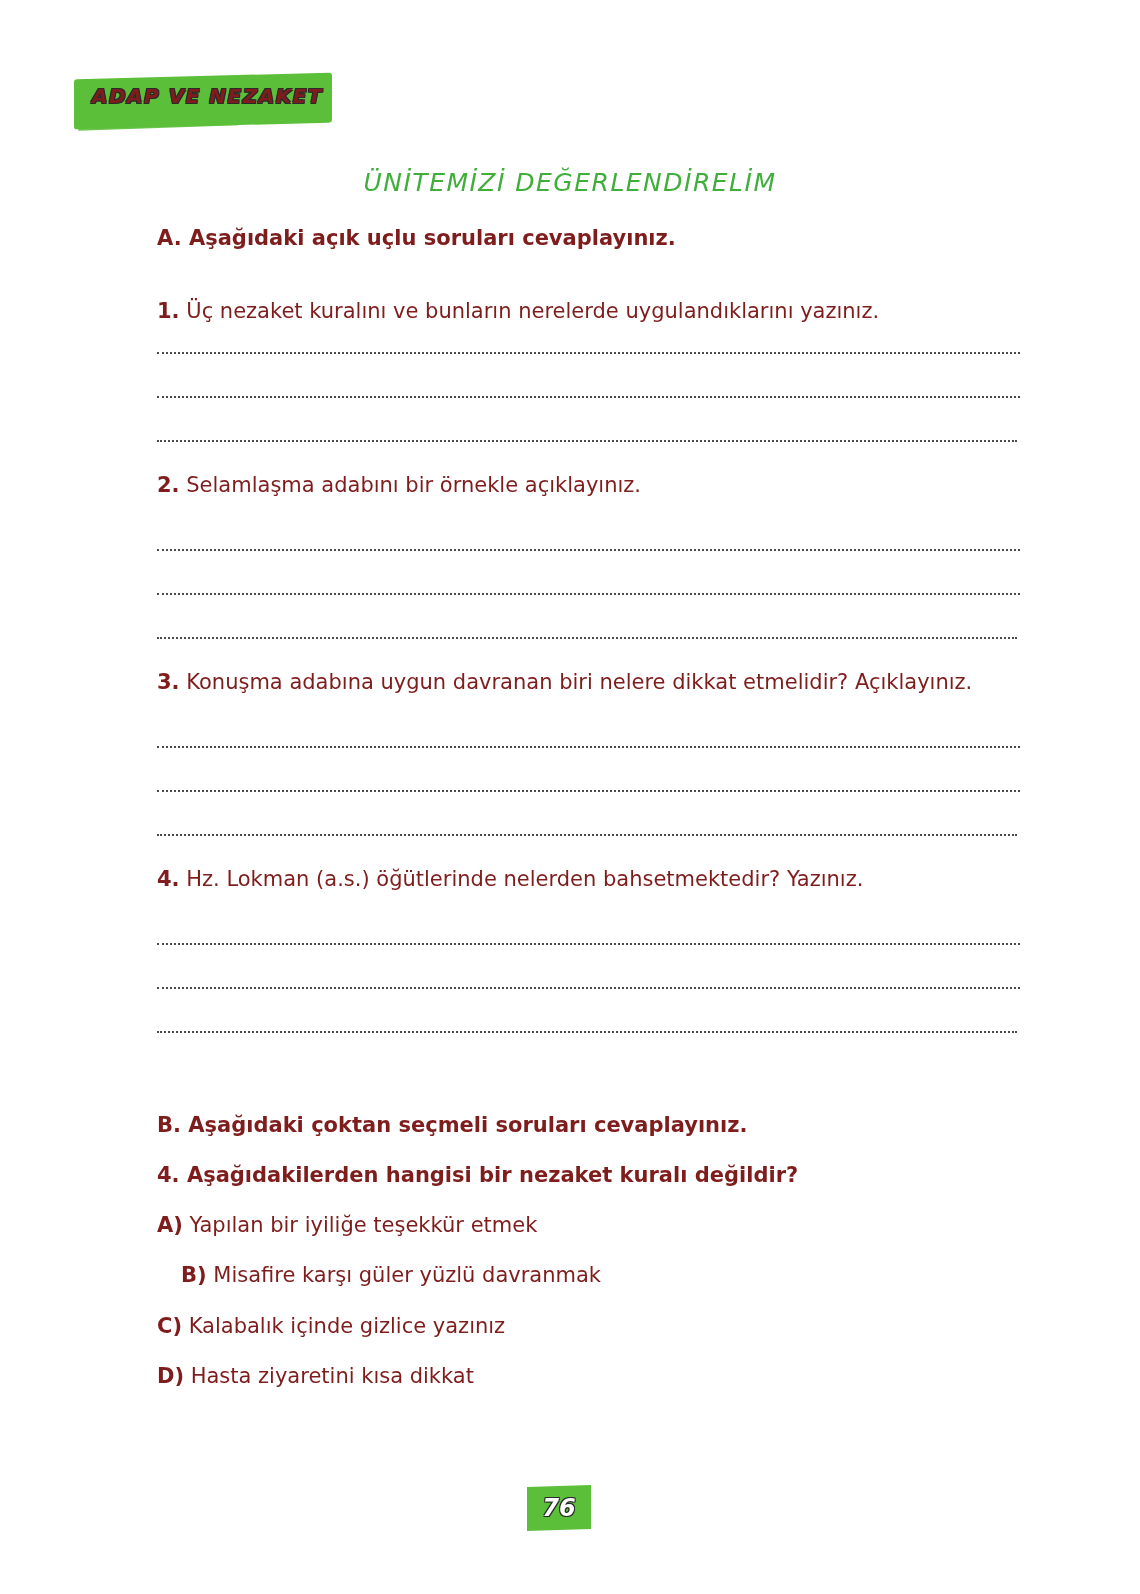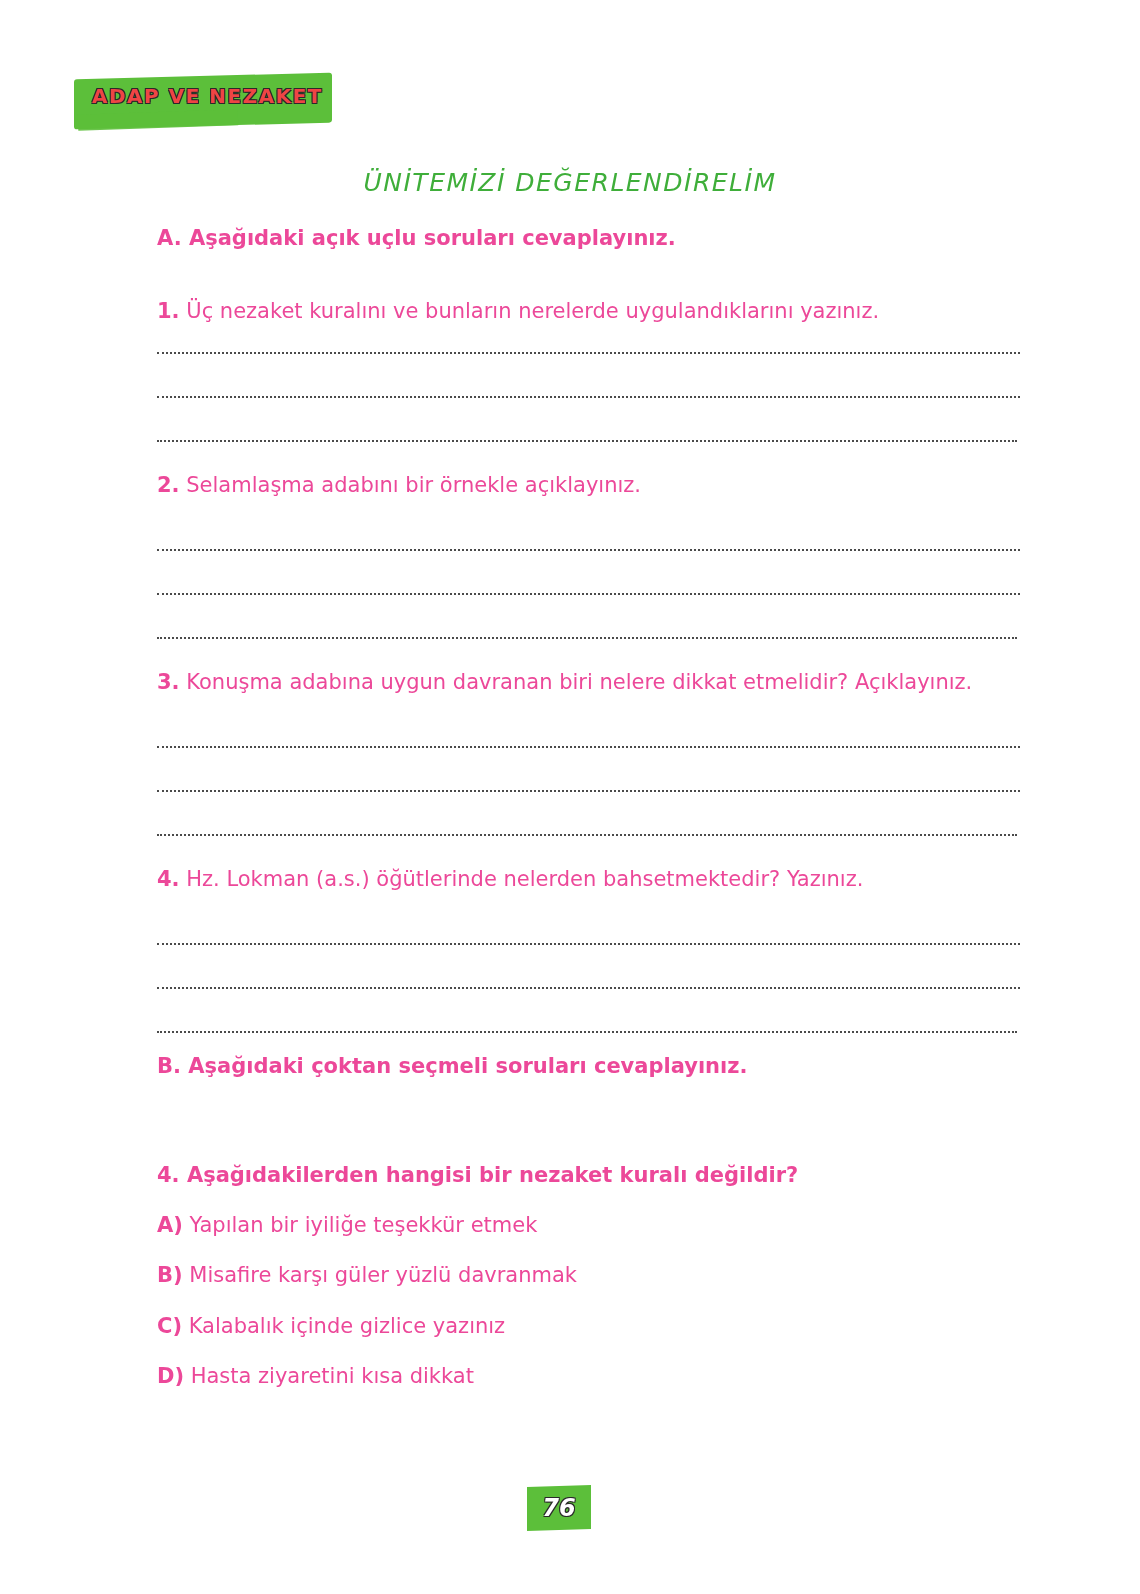--- a/index.html
+++ b/index.html
@@ -4,25 +4,25 @@
 <style>
   html, body { margin: 0; padding: 0; background: #ffffff; }
   body { width: 1140px; height: 1594px; position: relative; overflow: hidden;
          font-family: "DejaVu Sans", sans-serif; color: #231f20; }
   .tag { position: absolute; left: 74px; top: 72px; width: 262px; height: 58px; }
   .tag-bg { position: absolute; left: 0; top: 4px; width: 258px; height: 50px;
             background: #5cbf3a; transform: skewY(-1.5deg); border-radius: 3px; }
   .tag-bg2 { position: absolute; left: 4px; top: 40px; width: 160px; height: 16px;
              background: #5cbf3a; transform: rotate(-2deg); opacity: .9; }
   .tag-text { position: absolute; left: 18px; top: 12px; font-size: 20px; font-weight: bold;
-              color: #ef4444; letter-spacing: 1.5px;
+              font-style: italic; color: #7f1d1d; letter-spacing: 1.5px;
               text-shadow: 1px 1px 0 #2a2a2a, -1px -1px 0 #2a2a2a, 1px -1px 0 #2a2a2a, -1px 1px 0 #2a2a2a; }
   .title { position: absolute; left: 0; width: 1140px; top: 168px; text-align: center;
            font-size: 25px; font-weight: normal; font-style: italic; color: #3fae3a; letter-spacing: 1.5px; }
-  .line-text { position: absolute; left: 157px; font-size: 21px; color: #ec4899; white-space: nowrap; }
+  .line-text { position: absolute; left: 157px; font-size: 21px; color: #7f1d1d; white-space: nowrap; }
   .bold { font-weight: bold; }
   .dots { position: absolute; left: 157px; width: 863px; height: 0;
           border-top: 2px dotted #4a4a4a; }
   .u { }
   .page-no { position: absolute; left: 527px; top: 1482px; width: 66px; height: 50px; }
   .page-bg { position: absolute; left: 0; top: 4px; width: 64px; height: 44px; background: #5cbf3a;
              transform: skewY(-2deg); }
   .page-text { position: absolute; left: 0; width: 64px; top: 12px; text-align: center;
                font-size: 24px; font-weight: bold; font-style: italic; color: #fff;
                text-shadow: 1px 1px 0 #2a2a2a, -1px -1px 0 #2a2a2a, 1px -1px 0 #2a2a2a, -1px 1px 0 #2a2a2a; }
@@ -53,25 +53,25 @@
 <div class="line-text" style="top:670px;"><span class="bold">3.</span><span> Konuşma adabına uygun davranan biri nelere dikkat etmelidir? Açıklayınız.</span></div>
 <div class="dots" style="top:746px;"></div>
 <div class="dots" style="top:790px;"></div>
 <div class="dots" style="top:834px; width:860px;"></div>
 
 <div class="line-text" style="top:867px;"><span class="bold">4.</span><span> Hz. Lokman (a.s.) öğütlerinde nelerden bahsetmektedir? Yazınız.</span></div>
 <div class="dots" style="top:943px;"></div>
 <div class="dots" style="top:987px;"></div>
 <div class="dots" style="top:1031px; width:860px;"></div>
 
-<div class="line-text bold" style="top:1054px;">B. Aşağıdaki çoktan seçmeli soruları cevaplayınız.</div>
+<div class="line-text bold" style="top:1113px;">B. Aşağıdaki çoktan seçmeli soruları cevaplayınız.</div>
 
 <div class="line-text bold" style="top:1163px;"><span>4. Aşağıdakilerden hangisi bir nezaket kuralı </span><span class="u">değildir</span><span>?</span></div>
 
 <div class="line-text" style="top:1213px;"><span class="bold">A)</span><span> Yapılan bir iyiliğe teşekkür etmek</span></div>
-<div class="line-text" style="top:1263px;"><span class="bold">B)</span><span> Misafire karşı güler yüzlü davranmak</span></div>
+<div class="line-text" style="top:1263px;margin-left:24px;"><span class="bold">B)</span><span> Misafire karşı güler yüzlü davranmak</span></div>
 <div class="line-text" style="top:1314px;"><span class="bold">C)</span><span> Kalabalık içinde gizlice yazınız</span></div>
 <div class="line-text" style="top:1364px;"><span class="bold">D)</span><span> Hasta ziyaretini kısa dikkat</span></div>
 
 <div class="page-no">
   <div class="page-bg"></div>
   <div class="page-text">76</div>
 </div>
 
 </body></html>

